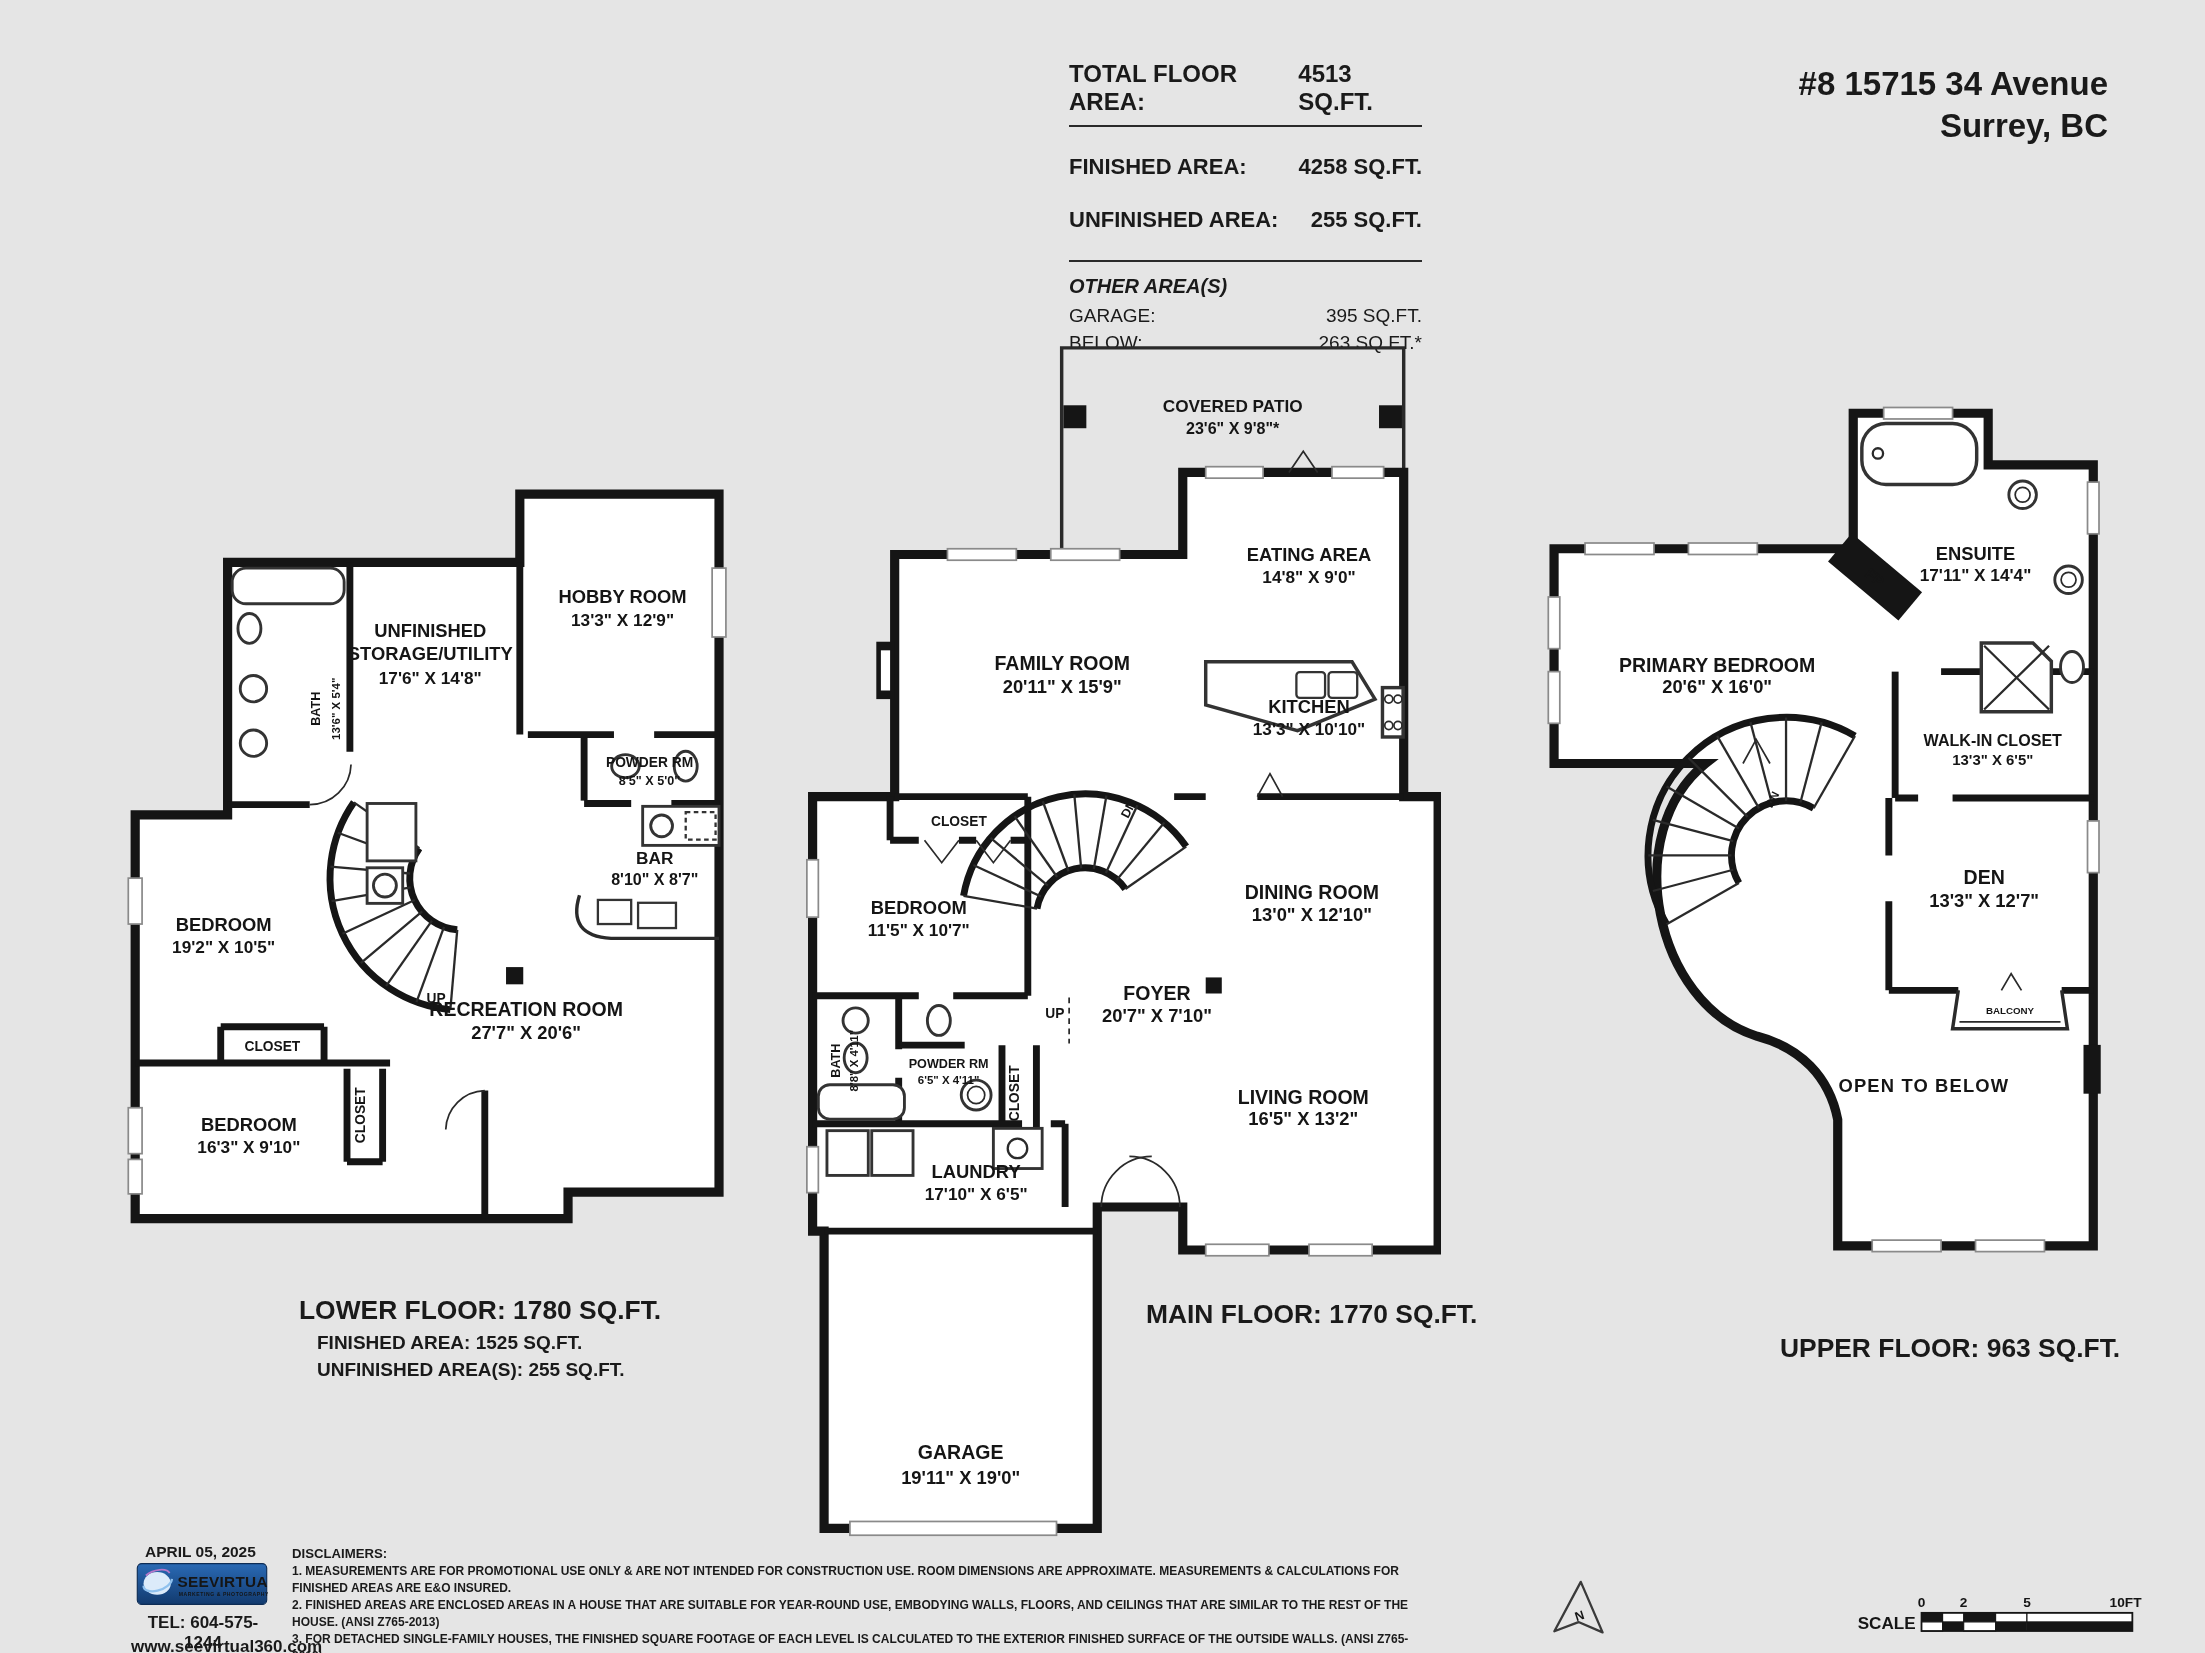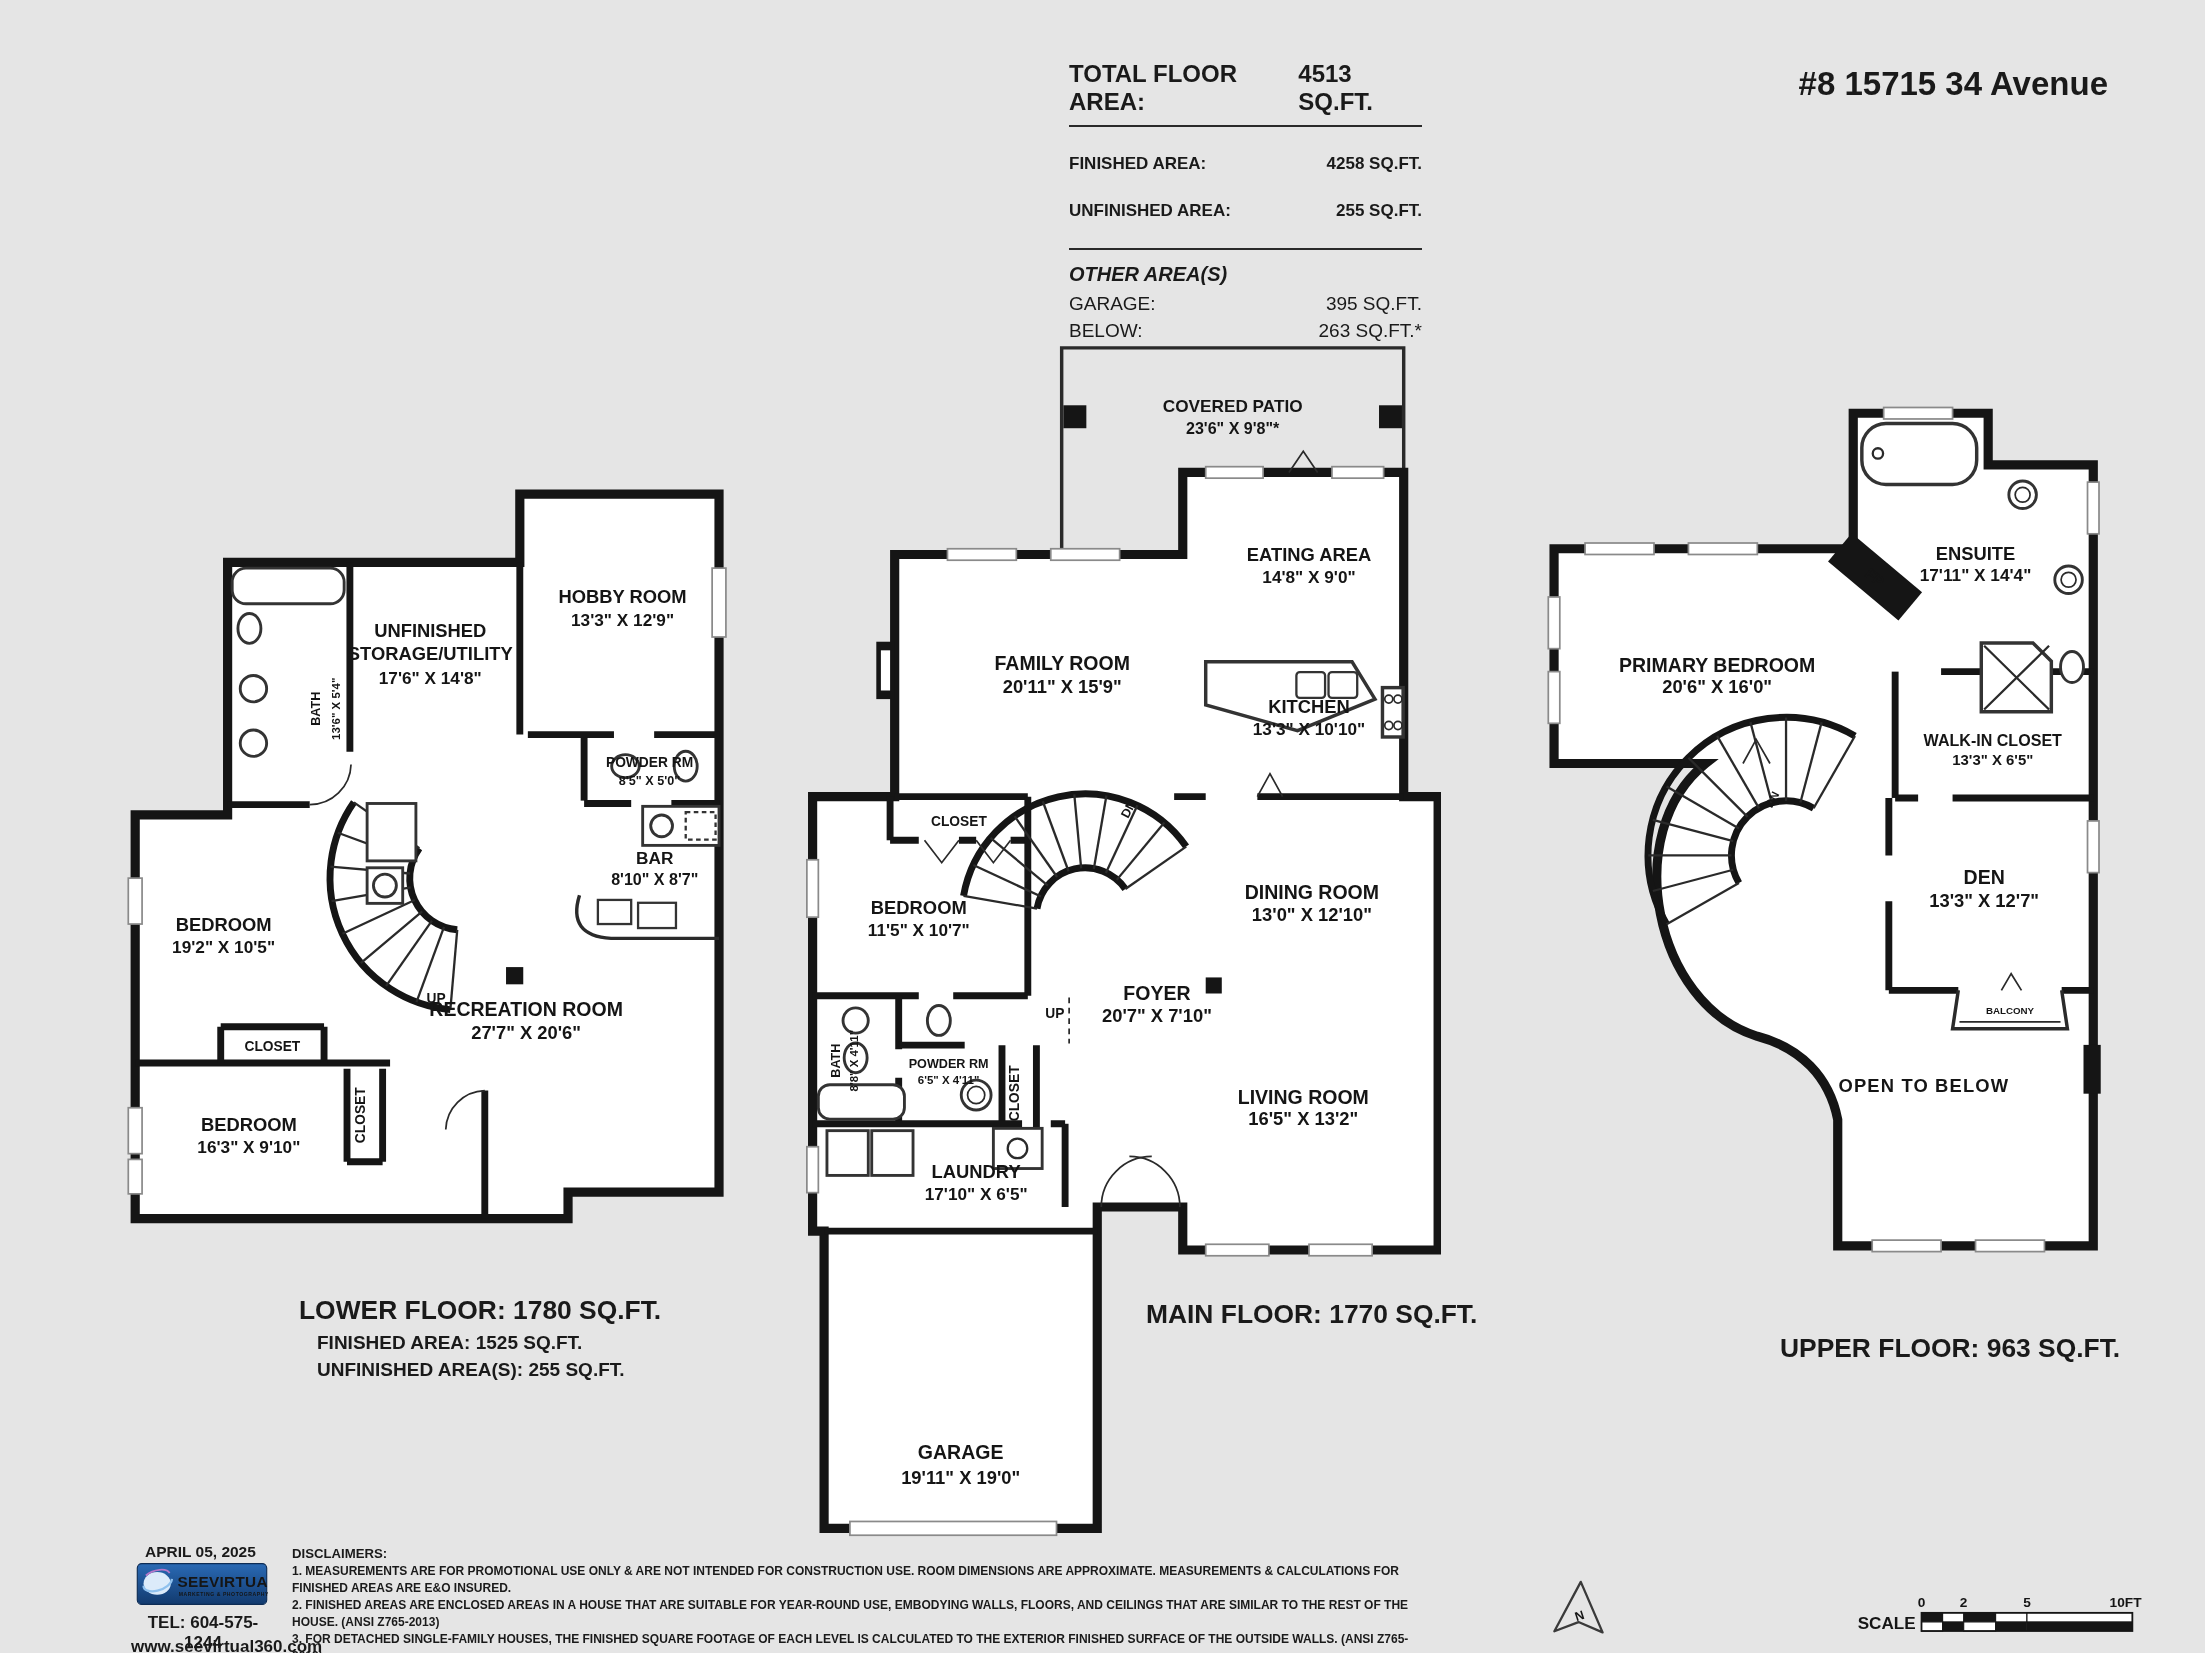--- a/index.html
+++ b/index.html
@@ -3,21 +3,21 @@
 <meta charset="utf-8">
 <style>
   html,body{margin:0;padding:0;background:#fff;}
   .sheet{position:relative;width:2205px;height:1654px;background:#e5e5e5;overflow:hidden;
          font-family:"Liberation Sans",sans-serif;color:#1a1a1a;}
   .abs{position:absolute;}
   
   .summary{left:1069px;top:60px;width:353px;}
   .srow{display:flex;justify-content:space-between;align-items:baseline;}
   .srow.total{font-size:24px;font-weight:bold;margin-bottom:5.7px;}
-  .srow.big{font-size:17px;font-weight:bold;margin:27px 0;}
+  .srow.big{font-size:22px;font-weight:bold;margin:27px 0;}
   .srow.small{font-size:19px;font-weight:400;margin:5.7px 0;}
   .sdiv{border-top:2.3px solid #2a2a2a;margin:9.2px 0;}
   .other-title{font-size:20px;font-weight:bold;font-style:italic;margin:12.6px 0 6.9px 0;}
   .address{left:1683px;top:63px;width:425px;text-align:right;font-size:33px;font-weight:bold;line-height:1.28;}
   
   .floor-title{font-weight:bold;font-size:26.4px;white-space:nowrap;}
   .floor-sub{font-weight:bold;font-size:19px;white-space:nowrap;margin-top:5.7px;margin-left:18px;}
   
   svg text{font-family:"Liberation Sans",sans-serif;font-weight:bold;fill:#151515;}
   .wall{fill:none;stroke:#151515;}
@@ -58,20 +58,21 @@
       <span>395 SQ.FT.</span>
     </div>
     <div class="srow small">
       <span>BELOW:</span>
       <span>263 SQ.FT.*</span>
     </div>
   </div>
 
   <div class="abs address">
     <div>#8 15715 34 Avenue</div>
+    <div>Surrey, BC</div>
   </div>
 
   <svg class="abs" style="left:126px;top:482px;" width="620" height="775" viewBox="0 0 1080 1350">
     <path class="fillw" stroke-width="16" d="M 177,140 L 686,140 L 686,21 L 1033,21 L 1033,1237 L 770,1237 L 770,1283 L 16,1283 L 16,580 L 177,580 Z"></path>
     <g class="wall" stroke-width="12">
       <path d="M 390,140 L 390,470"></path>
       <path d="M 177,562 L 320,562"></path>
       <path d="M 686,140 L 686,440"></path>
       <path d="M 700,440 L 850,440 M 920,440 L 1033,440"></path>
       <path d="M 798,445 L 798,555"></path>

